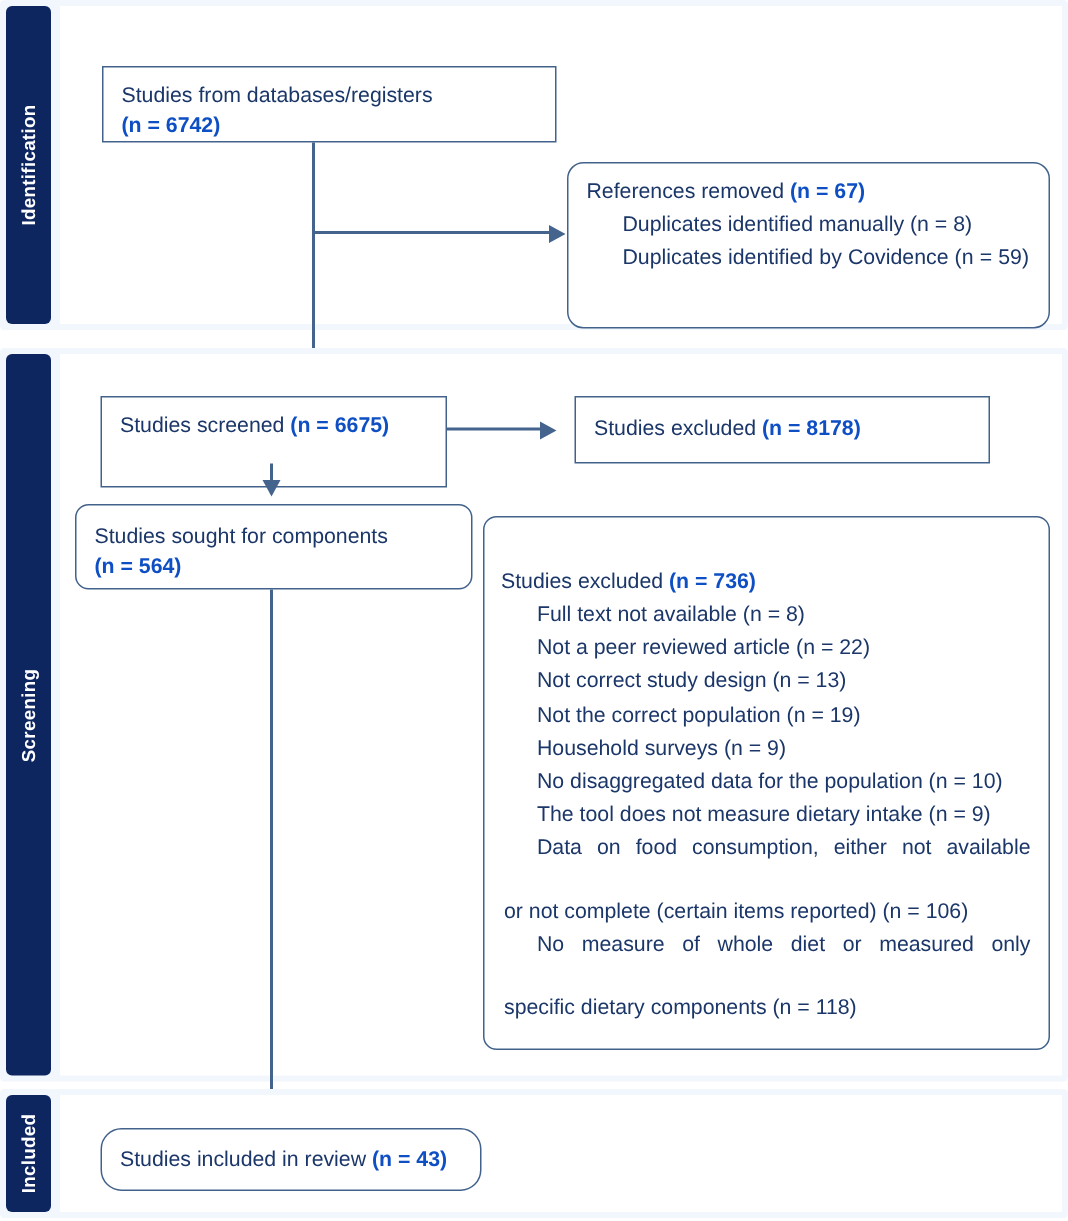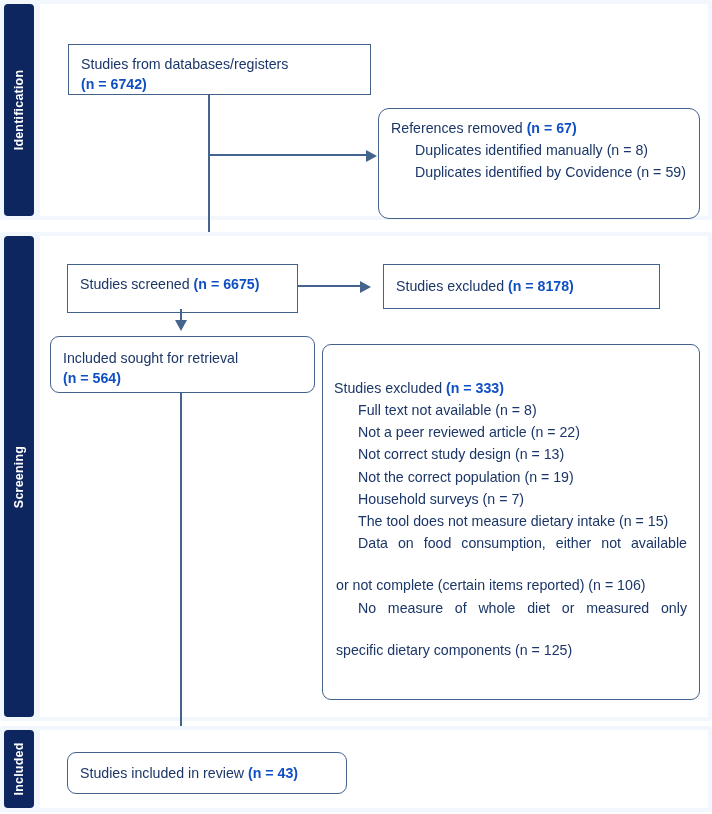--- a/index.html
+++ b/index.html
@@ -145,61 +145,62 @@
 
   <div class="hline" style="left:209px; top:154px; width:158px; height:2px;"></div>
   <div class="arrow-right" style="left:366px; top:149.5px;"></div>
 
   <div class="stage-band" style="left:0px; top:232px; width:712px; height:489px;"></div>
   <div class="stage-inner" style="left:40px; top:236px; width:668px; height:481px;"></div>
   <div class="stage-tab" style="left:4px; top:236px; width:30px; height:481px;">
     <span class="stage-tab-label">Screening</span>
   </div>
 
-  <div class="box sharp" style="left:67px; top:264px; width:231px; height:49px; ">
+  <div class="box sharp" style="left:67px; top:264px; width:231px; height:61px; ">
     <span class="title-line"><span class="plain">Studies screened </span><span class="hl">(n = 6675)</span></span>
   </div>
 
   <div class="box sharp" style="left:383px; top:264px; width:277px; height:45px; padding-top:11px;">
     <span class="title-line"><span class="plain">Studies excluded </span><span class="hl">(n = 8178)</span></span>
   </div>
 
   <div class="hline" style="left:298px; top:285px; width:63px; height:2px;"></div>
   <div class="arrow-right" style="left:360px; top:280.5px;"></div>
 
   <div class="vline" style="left:180px; top:309px; width:2px; height:15px;"></div>
   <div class="arrow-down" style="left:174.5px; top:320px;"></div>
 
   <div class="box round" style="left:50px; top:336px; width:265px; height:57px; padding-top:11px;">
-    <span class="box-line plain">Included sought for retrieval</span>
+    <span class="box-line plain">Studies sought for components</span>
     <span class="box-line hl">(n = 564)</span>
   </div>
 
   <div class="box round" style="left:322px; top:344px; width:378px; height:356px; padding:33px 10px 10px 11px;">
-    <span class="title-line"><span class="plain">Studies excluded </span><span class="hl">(n = 333)</span></span>
+    <span class="title-line"><span class="plain">Studies excluded </span><span class="hl">(n = 736)</span></span>
     <ul class="reason-list">
       <li>Full text not available (n = 8)</li>
       <li>Not a peer reviewed article (n = 22)</li>
       <li>Not correct study design (n = 13)</li>
       <li>Not the correct population (n = 19)</li>
-      <li>Household surveys (n = 7)</li>
-      <li>The tool does not measure dietary intake (n = 15)</li>
+      <li>Household surveys (n = 9)</li>
+      <li>No disaggregated data for the population (n = 10)</li>
+      <li>The tool does not measure dietary intake (n = 9)</li>
       <li class="justified">Data on food consumption, either not available</li>
       <li class="cont">or not complete (certain items reported) (n = 106)</li>
       <li class="justified">No measure of whole diet or measured only</li>
-      <li class="cont">specific dietary components (n = 125)</li>
+      <li class="cont">specific dietary components (n = 118)</li>
     </ul>
   </div>
 
   <div class="vline" style="left:180px; top:393px; width:2px; height:348px;"></div>
   <div class="arrow-down" style="left:174.5px; top:737px;"></div>
 
   <div class="stage-band" style="left:0px; top:726px; width:712px; height:86px;"></div>
   <div class="stage-inner" style="left:40px; top:730px; width:668px; height:78px;"></div>
   <div class="stage-tab" style="left:4px; top:730px; width:30px; height:78px;">
     <span class="stage-tab-label">Included</span>
   </div>
 
-  <div class="box round" style="left:67px; top:752px; width:280px; height:42px; padding-top:10px;">
+  <div class="box round" style="left:67px; top:752px; width:254px; height:42px; padding-top:10px;border-radius:14px;">
     <span class="title-line"><span class="plain">Studies included in review </span><span class="hl">(n = 43)</span></span>
   </div>
 
 </div>
 
 </body></html>

